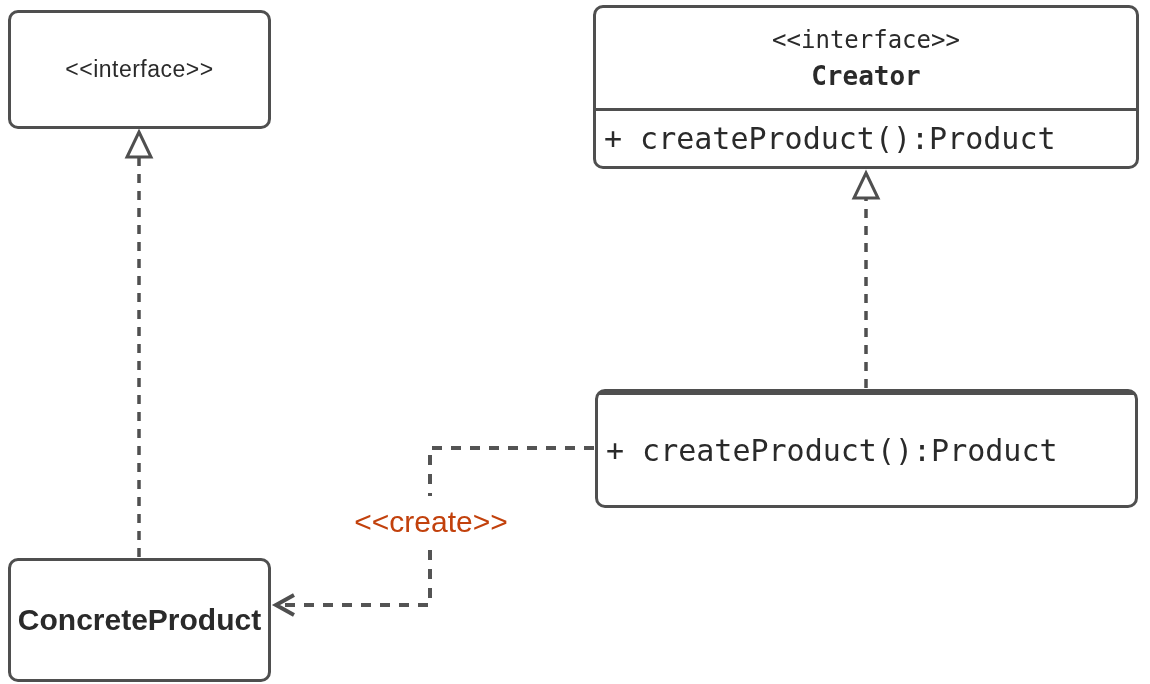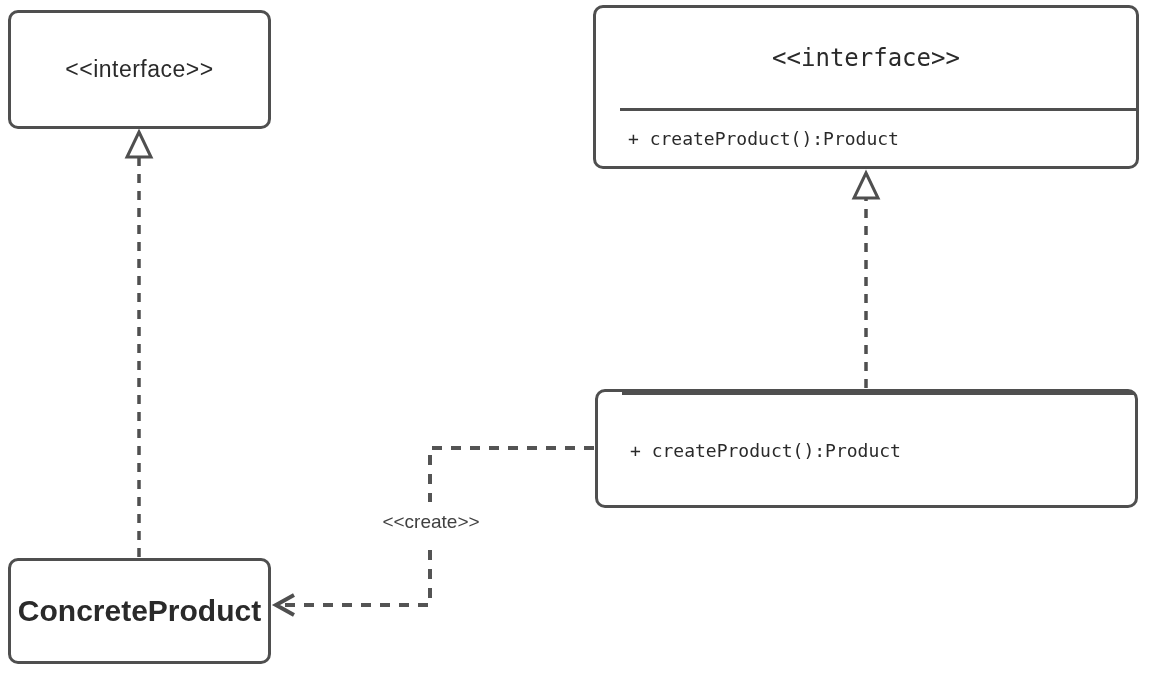--- a/index.html
+++ b/index.html
@@ -39,41 +39,41 @@
     white-space: pre;
   }
 
   .prop-font { font-family: "Liberation Sans", "DejaVu Sans", sans-serif; }
   .mono-font { font-family: "DejaVu Sans Mono", "Liberation Mono", monospace; }
 
   .stereotype-prop { font-size: 23px; font-weight: 400; letter-spacing: 0.5px; }
   .name-prop      { font-size: 28px; font-weight: 700; }
   .stereotype-mono{ font-size: 24px; font-weight: 400; }
   .name-mono      { font-size: 26px; font-weight: 700; }
-  .member-mono    { font-size: 18px; font-weight: 400; margin-left: 24px; }
+  .member-mono    { font-size: 30px; font-weight: 400; }
 
   #box-product          { left: 8px;   top: 10px;  width: 263px; height: 119px; }
   #box-creator          { left: 593px; top: 5px;   width: 546px; height: 164px; }
   #box-creator .box-header { flex: 0 0 100px; }
   #box-creator .member-row { flex: 1; }
   #box-concrete-creator { left: 595px; top: 389px; width: 543px; height: 119px; }
   #box-concrete-creator .box-header { flex: 0 0 56px; }
   #box-concrete-creator .member-row { flex: 1; }
-  #box-concrete-product { left: 8px;   top: 558px; width: 263px; height: 106px; }
+  #box-concrete-product { left: 8px;   top: 558px; width: 263px; height: 124px; }
   #box-concrete-product .box-header { gap: 0; }
 
   .create-label {
     position: absolute;
     left: 431px; top: 522px;
     transform: translate(-50%, -50%);
     background: #ffffff;
     padding: 9px 10px;
-    font-size: 19px;
+    font-size: 30px;
     font-weight: 400;
-    color: #404040;
+    color: #c2410c;
     white-space: nowrap;
   }
 
   .dash-line {
     stroke: #4f4f4f;
     stroke-width: 3.5;
     fill: none;
     stroke-dasharray: 9 8;
   }
   .dash-line-thick {
@@ -120,20 +120,21 @@
 
   <div class="uml-box prop-font" id="box-product">
     <div class="box-header">
       <div class="stereotype-prop">&lt;&lt;interface&gt;&gt;</div>
     </div>
   </div>
 
   <div class="uml-box mono-font" id="box-creator">
     <div class="box-header">
       <div class="stereotype-mono">&lt;&lt;interface&gt;&gt;</div>
+      <div class="name-mono">Creator</div>
     </div>
     <div class="member-row member-mono">+ createProduct():Product</div>
   </div>
 
   <div class="uml-box mono-font" id="box-concrete-creator">
     <div class="member-row member-mono">+ createProduct():Product</div>
   </div>
 
   <div class="uml-box prop-font" id="box-concrete-product">
     <div class="box-header">

